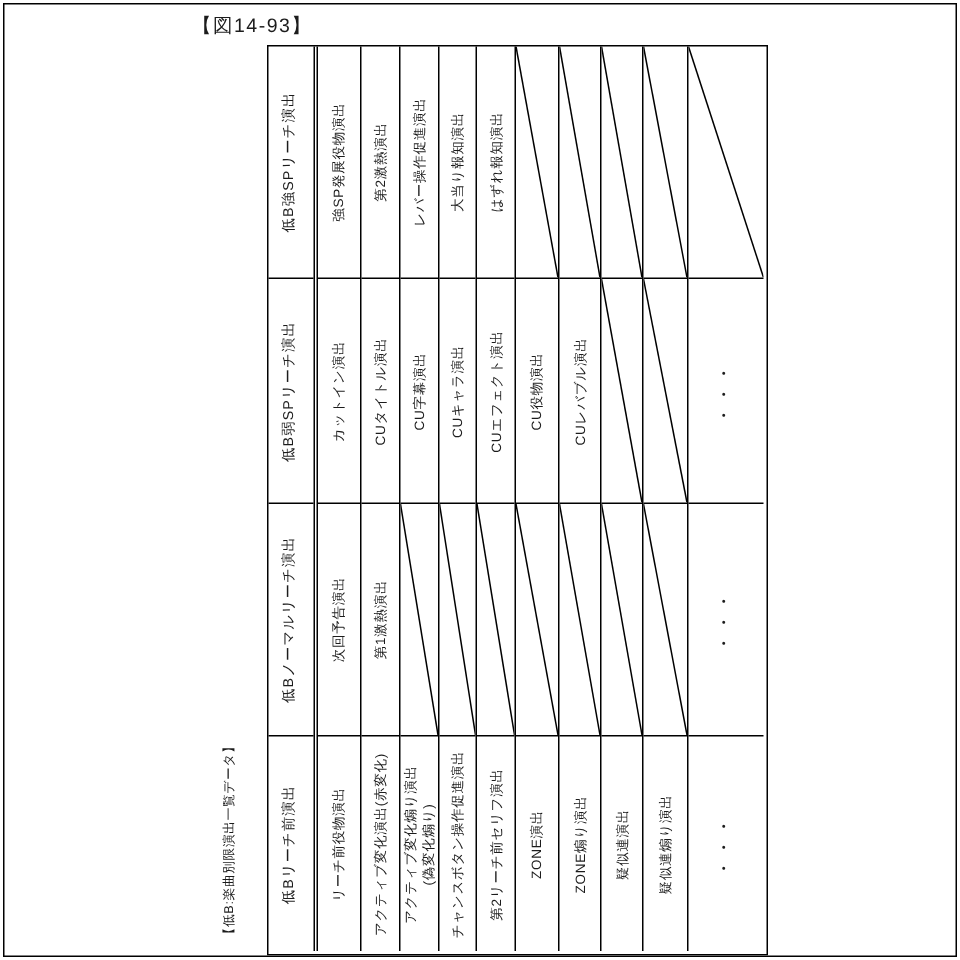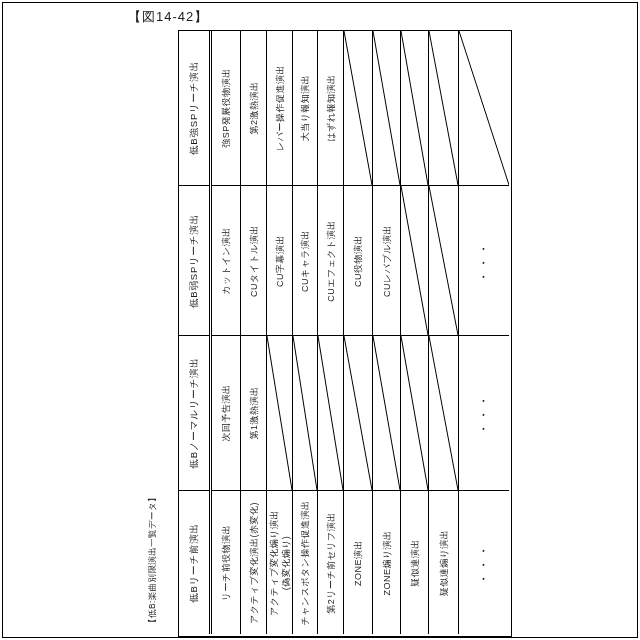--- a/index.html
+++ b/index.html
@@ -20,21 +20,21 @@
         white-space:nowrap;font-size:9px;letter-spacing:0.5px;text-align:center;line-height:1.35;}
   .hdrTxt{font-size:9.5px;letter-spacing:0.8px;}
   .dots{font-size:10px;letter-spacing:4px;font-weight:bold;}
   .diag{position:absolute;left:0;top:0;width:100%;height:100%;}
 </style>
 </head>
 <body>
 
 <div class="page">
   <div class="frame"></div>
-  <div class="fig-title">【図14-42】</div>
+  <div class="fig-title">【図14-93】</div>
   <div class="side-label">
     <span>【低B:楽曲別限演出一覧データ】</span>
   </div>
   <div class="tbl">
       <div class="band hdr" style="left: 0px; width: 33px;">
         <div class="cell" style="top: 460px; height: 143px;">
           <span class="vtxt hdrTxt">低Bリーチ前演出</span>
         </div>
         <div class="cell hb" style="top: 305px; height: 155px;">
           <span class="vtxt hdrTxt">低Bノーマルリーチ演出</span>

